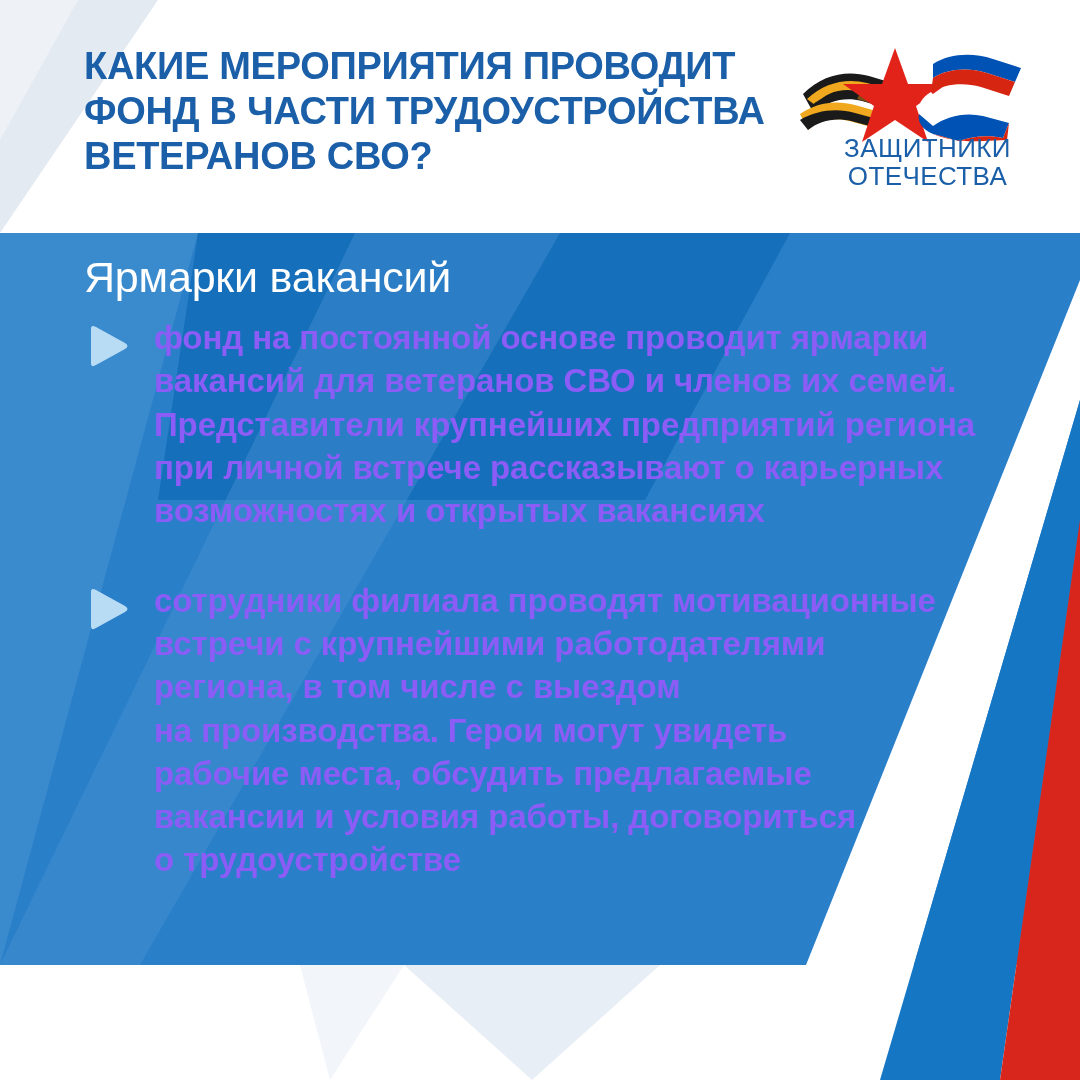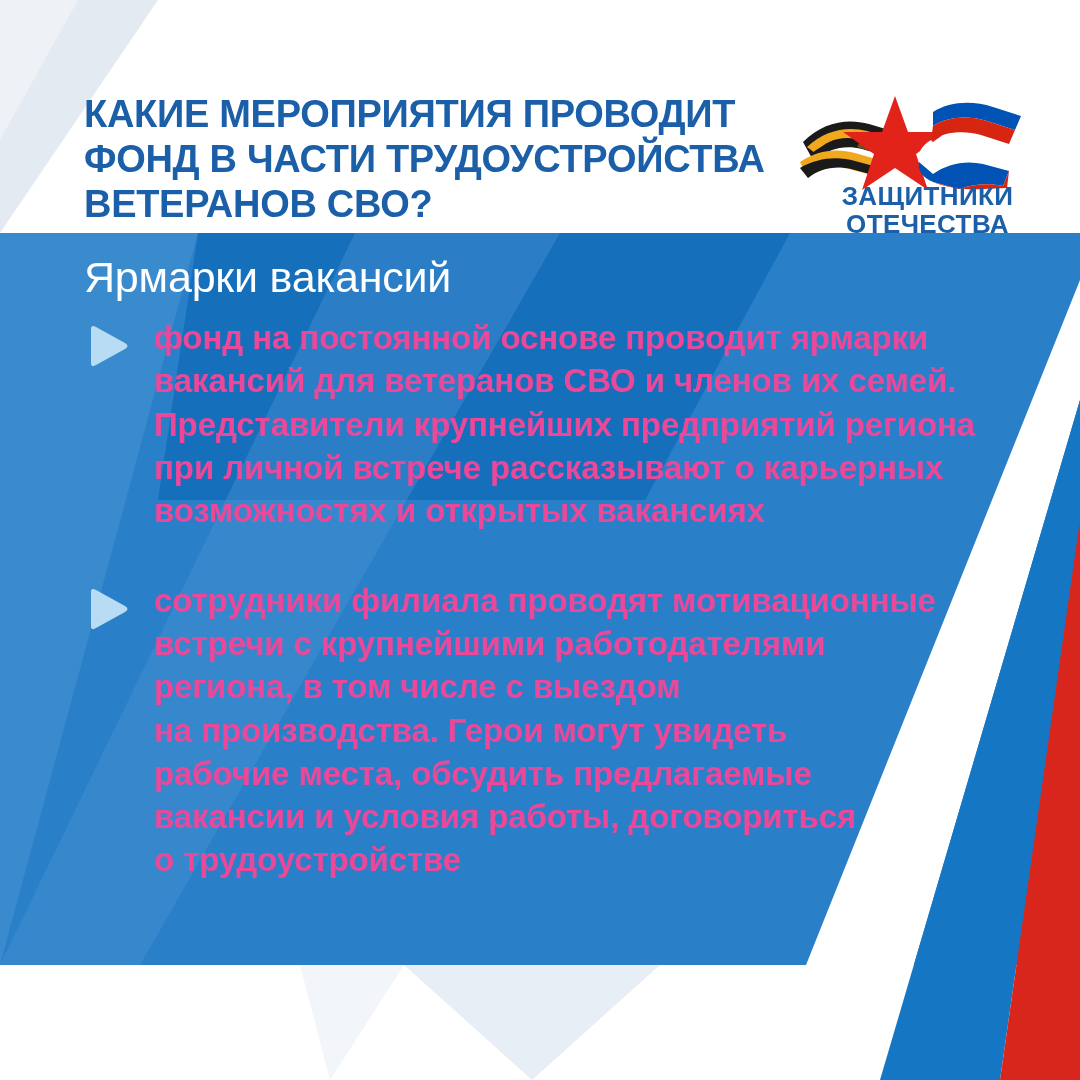--- a/index.html
+++ b/index.html
@@ -26,21 +26,20 @@
     height: 1080px;
   }
 
   
   .header {
     position: absolute;
     left: 0;
     top: 0;
     width: 856px;
     height: 233px;
-    margin-top: 48px;
   }
   .title {
     position: absolute;
     left: 84px;
     top: 44px;
     width: 700px;
     color: #1b5fa8;
     font-size: 38px;
     font-weight: bold;
     line-height: 1.18;
@@ -65,21 +64,21 @@
     height: 120px;
   }
   .logo-words {
     position: absolute;
     left: 0;
     top: 112px;
     width: 265px;
     text-align: center;
     color: #1b5fa8;
     font-size: 26px;
-    font-weight: bold;
+    font-weight: normal;
     line-height: 1.08;
     letter-spacing: 0.4px;
     white-space: pre-line;
   }
 
   
   .panel {
     position: absolute;
     left: 0;
     top: 233px;
@@ -108,21 +107,21 @@
   }
   .bullet-icon {
     position: absolute;
     left: 0;
     top: 8px;
     width: 46px;
     height: 44px;
   }
   .bullet-text {
     margin-left: 70px;
-    color: #ec4899;
+    color: #8b5cf6;
     font-size: 33px;
     font-weight: bold;
     line-height: 1.31;
     letter-spacing: -0.1px;
     white-space: pre-line;
   }
 
   #block-0 { left: 84px; top: 22px; width: 900px; }
   #block-1 { left: 84px; top: 330px; width: 860px; }
 </style>

